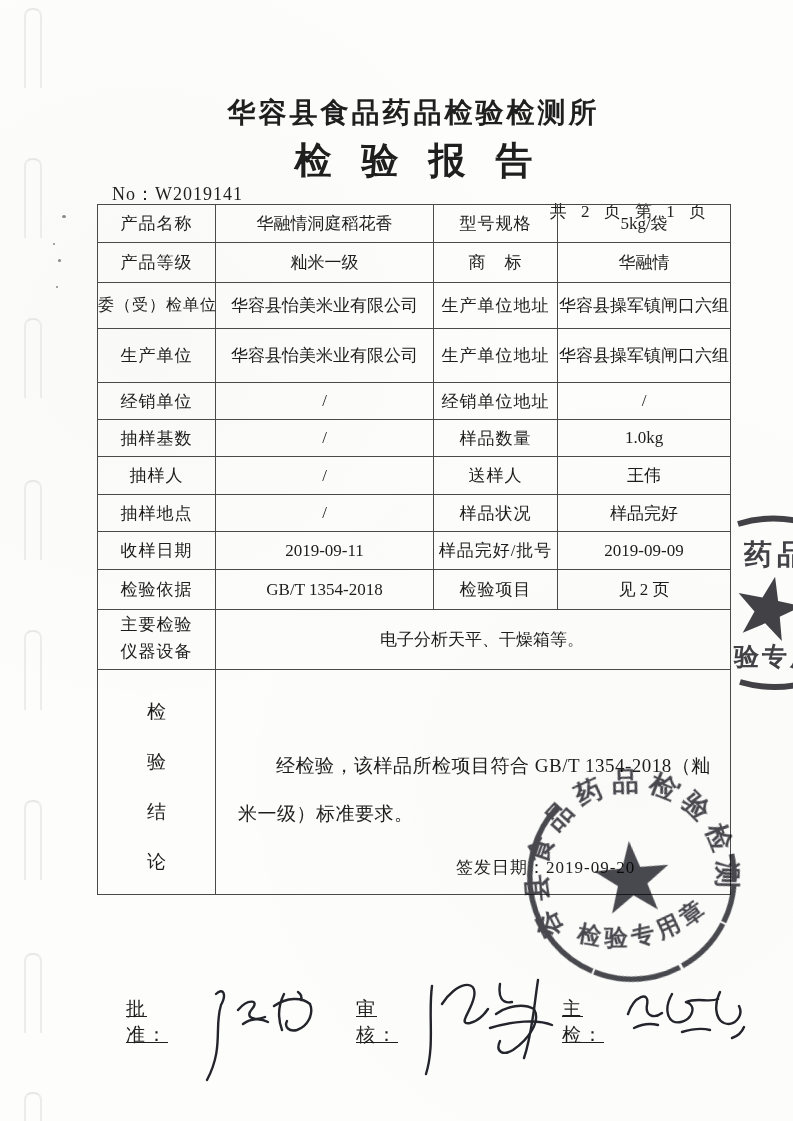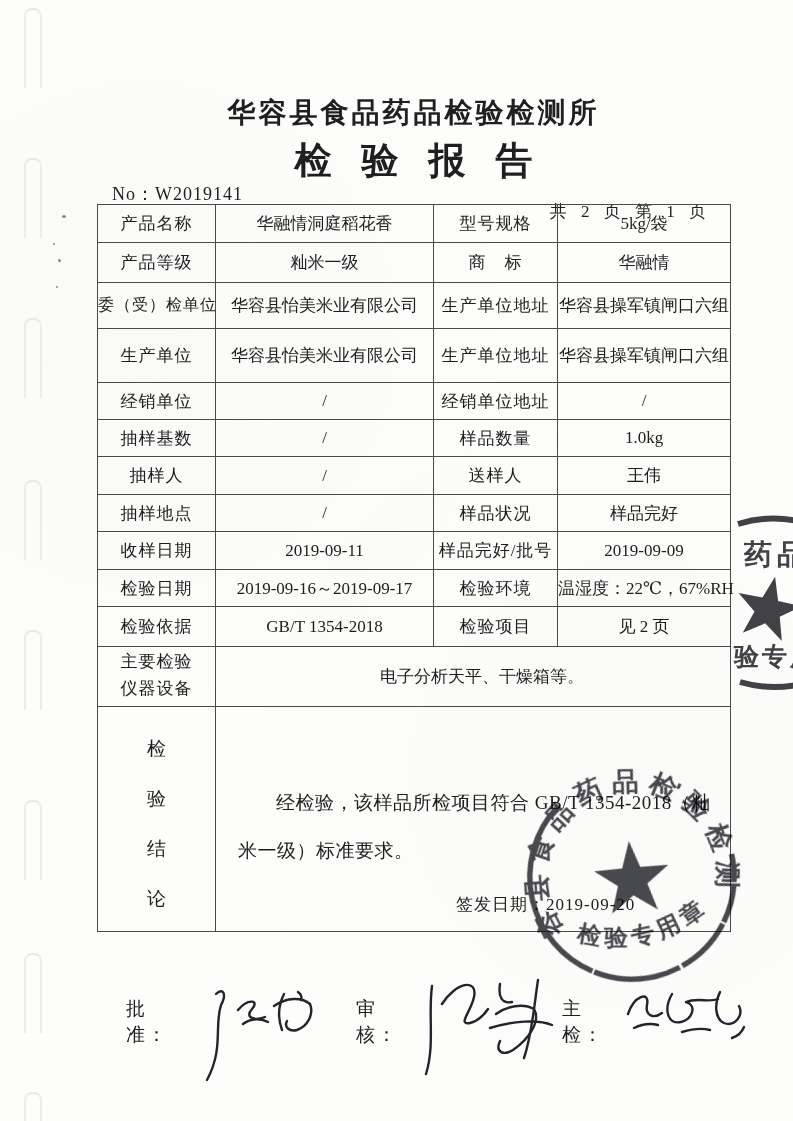--- a/index.html
+++ b/index.html
@@ -82,21 +82,21 @@
     mix-blend-mode:multiply;
   }
   .stamp-edge {
     position:absolute; left:700px; top:502px; width:100px; height:200px;
     z-index:5; opacity:.9; filter:blur(0.3px); mix-blend-mode:multiply;
   }
 
   
   .sig-row { position:absolute; left:0; top:0; width:100%; height:100%; z-index:6; }
   .sig-group { position:absolute; }
-  .sig-label { position:absolute; left:0; top:6px; font-size:19px; letter-spacing:2px; }
+  .sig-label { position:absolute; left:0; top:6px; font-size:19px; letter-spacing:2px;text-decoration:underline; }
   .sig-svg { position:absolute; }
   .g-approve { left:126px; top:990px; }
   .g-approve .sig-svg { left:60px; top:-8px; }
   .g-review  { left:356px; top:990px; }
   .g-review  .sig-svg { left:64px; top:-20px; }
   .g-inspect { left:562px; top:990px; }
   .g-inspect .sig-svg { left:58px; top:-14px; }
   .sig-stroke { fill:none; stroke:#23242c; stroke-width:2.4; stroke-linecap:round; stroke-linejoin:round; }
 </style>
 </head>
@@ -179,26 +179,20 @@
         <td class="lbl">抽样地点</td>
         <td>/</td>
         <td class="lbl">样品状况</td>
         <td>样品完好</td>
       </tr>
       <tr class="h38">
         <td class="lbl">收样日期</td>
         <td>2019-09-11</td>
         <td class="lbl">样品完好/批号</td>
         <td>2019-09-09</td>
-      </tr>
-      <tr class="h37">
-        <td class="lbl">检验日期</td>
-        <td>2019-09-16～2019-09-17</td>
-        <td class="lbl">检验环境</td>
-        <td>温湿度：22℃，67%RH</td>
       </tr>
       <tr class="h40">
         <td class="lbl">检验依据</td>
         <td>GB/T 1354-2018</td>
         <td class="lbl">检验项目</td>
         <td>见 2 页</td>
       </tr>
       <tr class="h60">
         <td class="lbl two-line">
           <span>主要检验</span>

